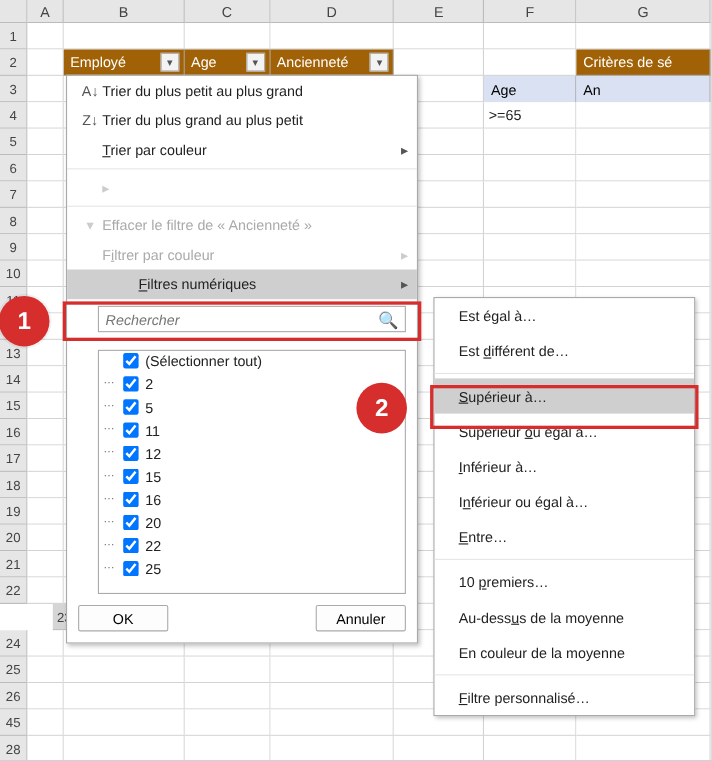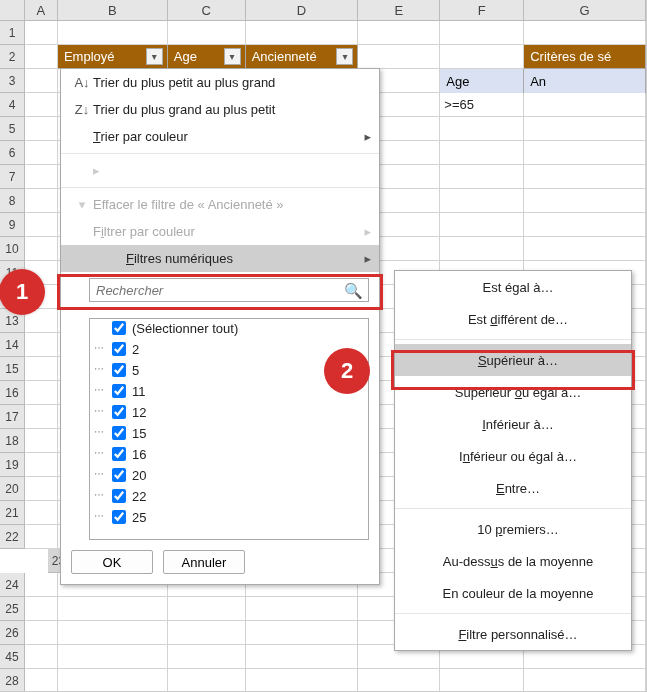--- a/index.html
+++ b/index.html
@@ -65,21 +65,21 @@
   .menu1 .search .mag { position:absolute; right:6px; top:4px; color:#555; font-size:15px; }
 
   .menu1 .listbox-wrap { padding:0 10px 2px 28px; }
   .menu1 .listbox {
     border:1px solid #aaa; height:222px; overflow-y:auto; padding:2px 4px 2px 22px; font-size:13px;
   }
   .menu1 .listbox .item { height:21px; display:flex; align-items:flex-start; gap:6px; position:relative; margin-left:-20px; }
   .menu1 .listbox .item .tree-ico { width:14px; text-align:center; color:#777; font-size:10px; }
   .menu1 .listbox .item input[type=checkbox]{ width:14px;height:14px;margin:0; }
 
-  .menu1 .btns { display:flex; justify-content:flex-start; gap:10px; padding:8px 10px 10px; }
+  .menu1 .btns { display:flex; justify-content:space-between; gap:10px; padding:8px 10px 10px; }
   .menu1 .btns button {
     width:82px; height:24px; background:#fdfdfd; border:1px solid #aaa; font-size:13px; cursor:pointer;
     border-radius:2px;
   }
 
   
   .red1 {
     position:absolute; left:57px; top:274px; width:326px; height:36px;
     border:3px solid #d62d2d; pointer-events:none;
   }
@@ -93,21 +93,21 @@
 
   
   .menu2 {
     position:absolute;
     left:394px; top:270px;
     width:238px;
     background:#fff;
     border:1px solid #aaa;
     box-shadow: 2px 2px 4px rgba(0,0,0,0.25);
   }
-  .menu2 .row2 { height:32px; display:flex; align-items:center; padding:0 12px 0 22px; cursor:default;justify-content:center; }
+  .menu2 .row2 { height:32px; display:flex; align-items:center; padding:0 12px 0 22px; cursor:default; }
   .menu2 .row2.selected { background:#cfcfcf; }
   .menu2 .sep { height:1px; background:#e5e5e5; margin:4px 0; }
 
   .red2 {
     position:absolute; left:391px; top:350px; width:244px; height:40px;
     border:3px solid #d62d2d; pointer-events:none;
   }
   .call2 {
     position:absolute; left:324px; top:348px; width:46px; height:46px; border-radius:50%;
     background:#d62d2d; color:#fff; display:flex; align-items:center; justify-content:center;

